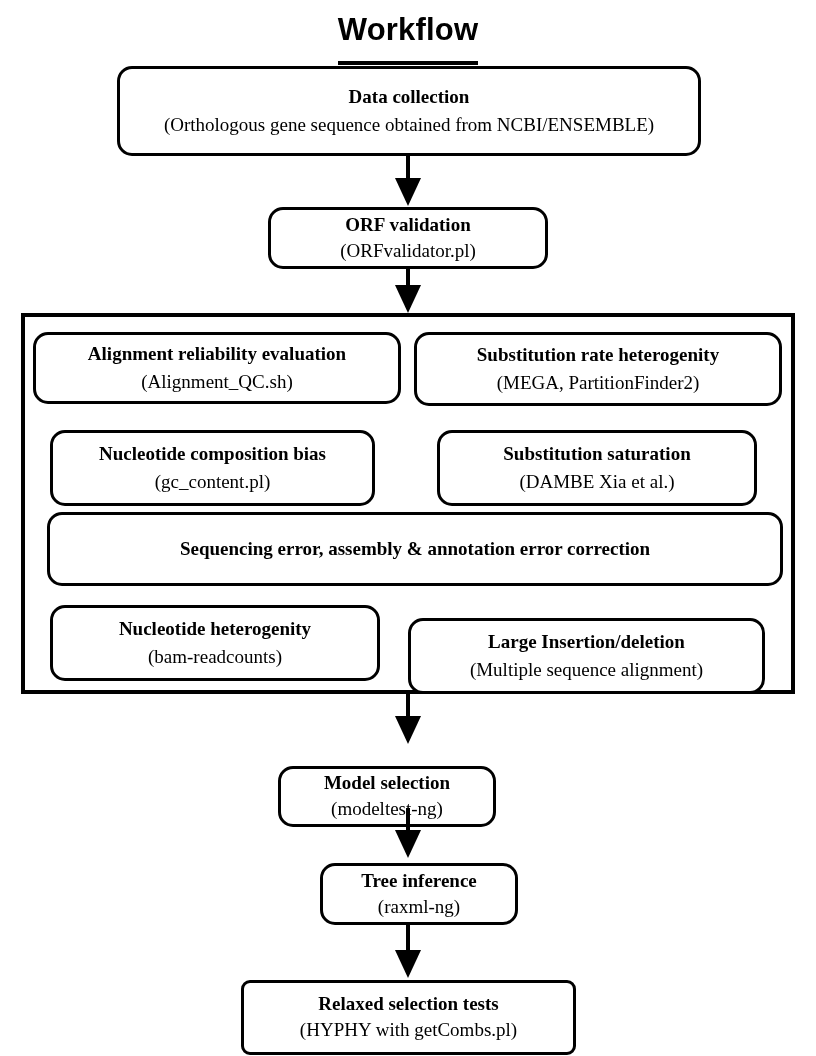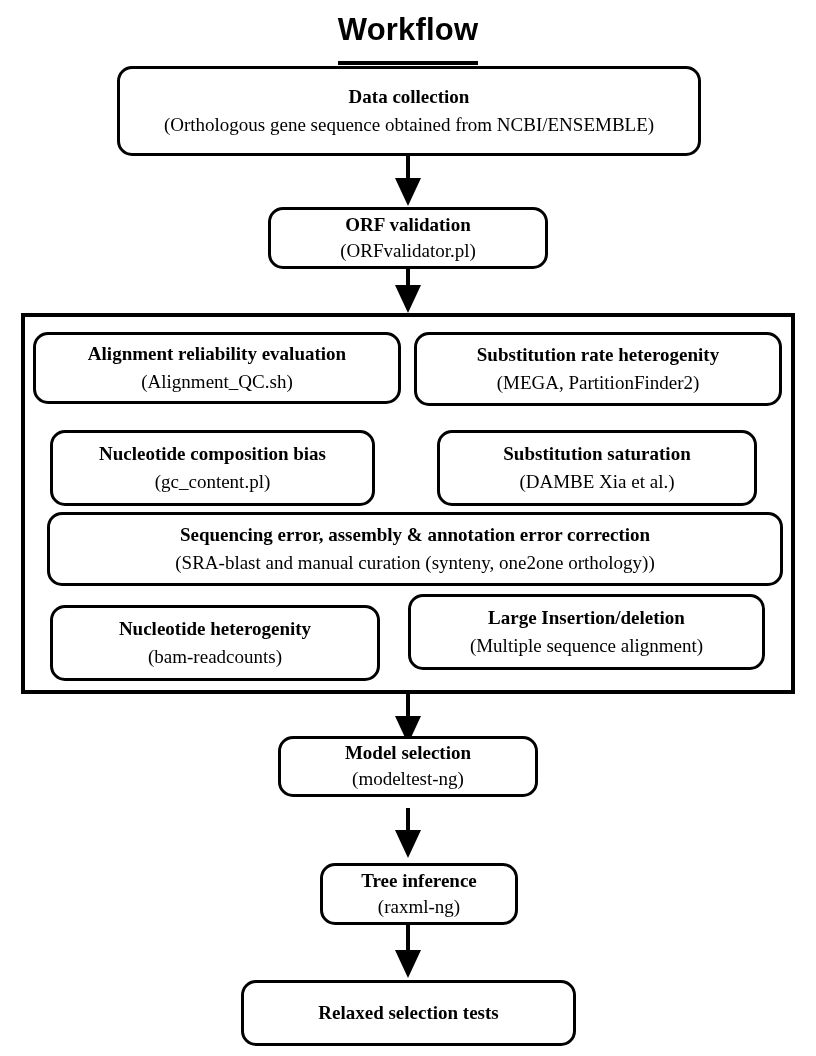--- a/index.html
+++ b/index.html
@@ -133,53 +133,53 @@
   <div class="s">(gc_content.pl)</div>
 </div>
 
 <div class="node" style="left:437px; top:430px; width:320px; height:76px;">
   <div class="t">Substitution saturation</div>
   <div class="s">(DAMBE Xia et al.)</div>
 </div>
 
 <div class="node" style="left:47px; top:512px; width:736px; height:74px;">
   <div class="t">Sequencing error, assembly &amp; annotation error correction</div>
-  <div class="s">(SRA-blast and manual curation (synteny, one2one orthology))</div>
 </div>
 
 <div class="node" style="left:50px; top:605px; width:330px; height:76px;">
   <div class="t">Nucleotide heterogenity</div>
   <div class="s">(bam-readcounts)</div>
 </div>
 
-<div class="node" style="left:408px; top:594px; width:357px; height:76px;">
+<div class="node" style="left:408px; top:618px; width:357px; height:76px;">
   <div class="t">Large Insertion/deletion</div>
   <div class="s">(Multiple sequence alignment)</div>
 </div>
 
 <div class="arrow" style="left:393px; top:694px; height:52px;">
   <div class="stem" style="height:22px;"></div>
   <div class="head" style="border-top-width:28px;"></div>
 </div>
 
-<div class="node tight" style="left:278px; top:736px; width:260px; height:61px;">
+<div class="node tight" style="left:278px; top:766px; width:218px; height:61px;">
   <div class="t">Model selection</div>
   <div class="s">(modeltest-ng)</div>
 </div>
 
 <div class="arrow" style="left:393px; top:808px; height:52px;">
   <div class="stem" style="height:22px;"></div>
   <div class="head" style="border-top-width:28px;"></div>
 </div>
 
 <div class="node tight" style="left:320px; top:863px; width:198px; height:62px;">
   <div class="t">Tree inference</div>
   <div class="s">(raxml-ng)</div>
 </div>
 
 <div class="arrow" style="left:393px; top:925px; height:55px;">
   <div class="stem" style="height:25px;"></div>
   <div class="head" style="border-top-width:28px;"></div>
 </div>
 
-<div class="node tight" style="left:241px; top:980px; width:335px; height:66px;">
+<div class="node tight" style="left:241px; top:980px; width:335px; height:75px;border-radius:9px;">
   <div class="t">Relaxed selection tests</div>
+  <div class="s">(HYPHY with getCombs.pl)</div>
 </div>
 
 </body></html>

